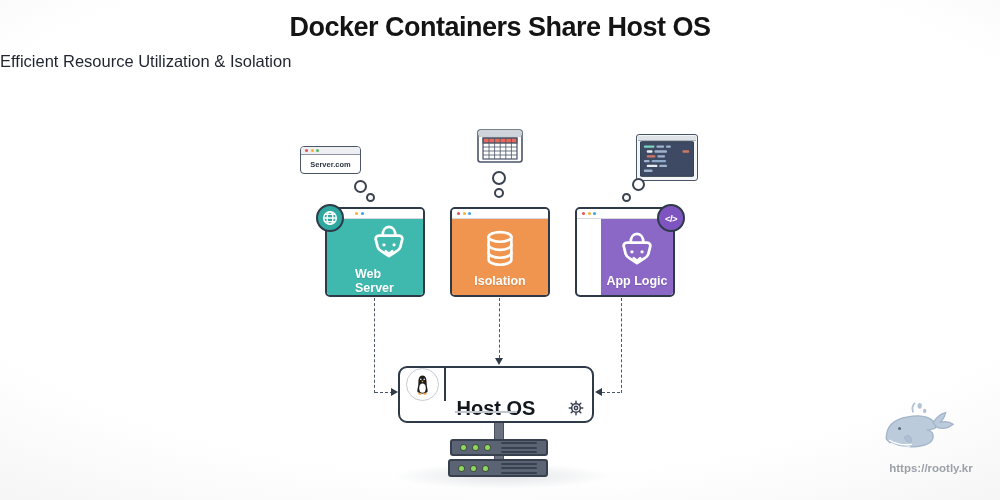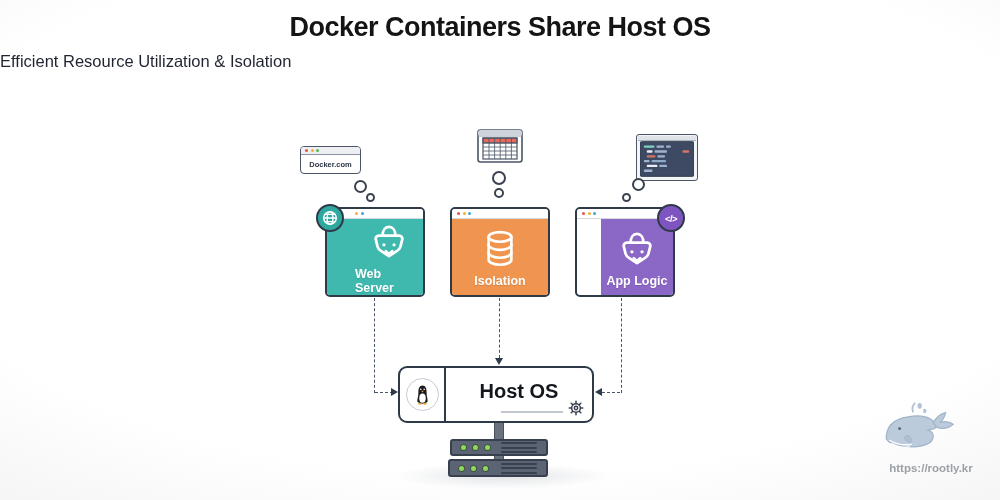--- a/index.html
+++ b/index.html
@@ -64,21 +64,21 @@
   
   .dash-v { position:absolute; width:0; border-left:1.5px dashed #4a5568; }
   .dash-h { position:absolute; height:0; border-top:1.5px dashed #4a5568; }
   .arr { position:absolute; width:0; height:0; }
   .arr.right { border-top:4.5px solid transparent; border-bottom:4.5px solid transparent; border-left:7px solid #2f3a4a; }
   .arr.left  { border-top:4.5px solid transparent; border-bottom:4.5px solid transparent; border-right:7px solid #2f3a4a; }
   .arr.down  { border-left:4.5px solid transparent; border-right:4.5px solid transparent; border-top:7px solid #2f3a4a; }
   
   .host {
     position:absolute; left:398px; top:366px; width:196px; height:57px;
-    background:#fff; border:2px solid #2e3a48; border-radius:9px; display:flex; z-index:4;
+    background:#fff; border:2px solid #2e3a48; border-radius:9px; display:flex; z-index:4;flex-direction:column;
   }
   .host-left { width:46px; border-right:2px solid #2e3a48;
     display:flex; align-items:center; justify-content:center; }
   .penguin-circle { width:33px; height:33px; border:1.5px solid #c6cbd3; border-radius:50%;
     display:flex; align-items:center; justify-content:center; background:#fff; }
   .host-right { flex:1; position:relative; display:flex; align-items:center; justify-content:center; }
   .host-title { font-size:20px; font-weight:700; color:#12161d; margin-top:-6px; }
   .host-underline { position:absolute; left:55px; bottom:8px; width:62px; height:2px; background:#c2c7cf; }
   .gear { position:absolute; right:7px; bottom:4px; }
   
@@ -106,21 +106,21 @@
 
   <div class="title">Docker Containers Share Host OS</div>
   <div class="subtitle">Efficient Resource Utilization &amp; Isolation</div>
 
   <div class="browser-win">
     <div class="bw-bar">
       <span class="dot sm r"></span>
       <span class="dot sm y"></span>
       <span class="dot sm g"></span>
     </div>
-    <div class="bw-body">Docker.com</div>
+    <div class="bw-body">Server.com</div>
   </div>
 
   <svg class="sheet-icon" width="46" height="34" viewBox="0 0 46 34">
     <rect x="1" y="1" width="44" height="32" rx="2.5" fill="#ffffff" stroke="#4a5568" stroke-width="1.6"></rect>
     <path d="M1 7 h44" stroke="#9aa3b0" stroke-width="1"></path>
     <rect x="1" y="1" width="44" height="6" rx="2.5" fill="#cfd4db"></rect>
     <rect x="6" y="9" width="34" height="5" fill="#e8685c" stroke="#4a5568" stroke-width="1"></rect>
     <rect x="6" y="9" width="34" height="21" fill="none" stroke="#4a5568" stroke-width="1.2"></rect>
     <path d="M12 9 V30 M17.6 9 V30 M23.2 9 V30 M28.8 9 V30 M34.4 9 V30 M6 14 H40 M6 18 H40 M6 22 H40 M6 26 H40" stroke="#4a5568" stroke-width="0.8" fill="none"></path>
   </svg>

